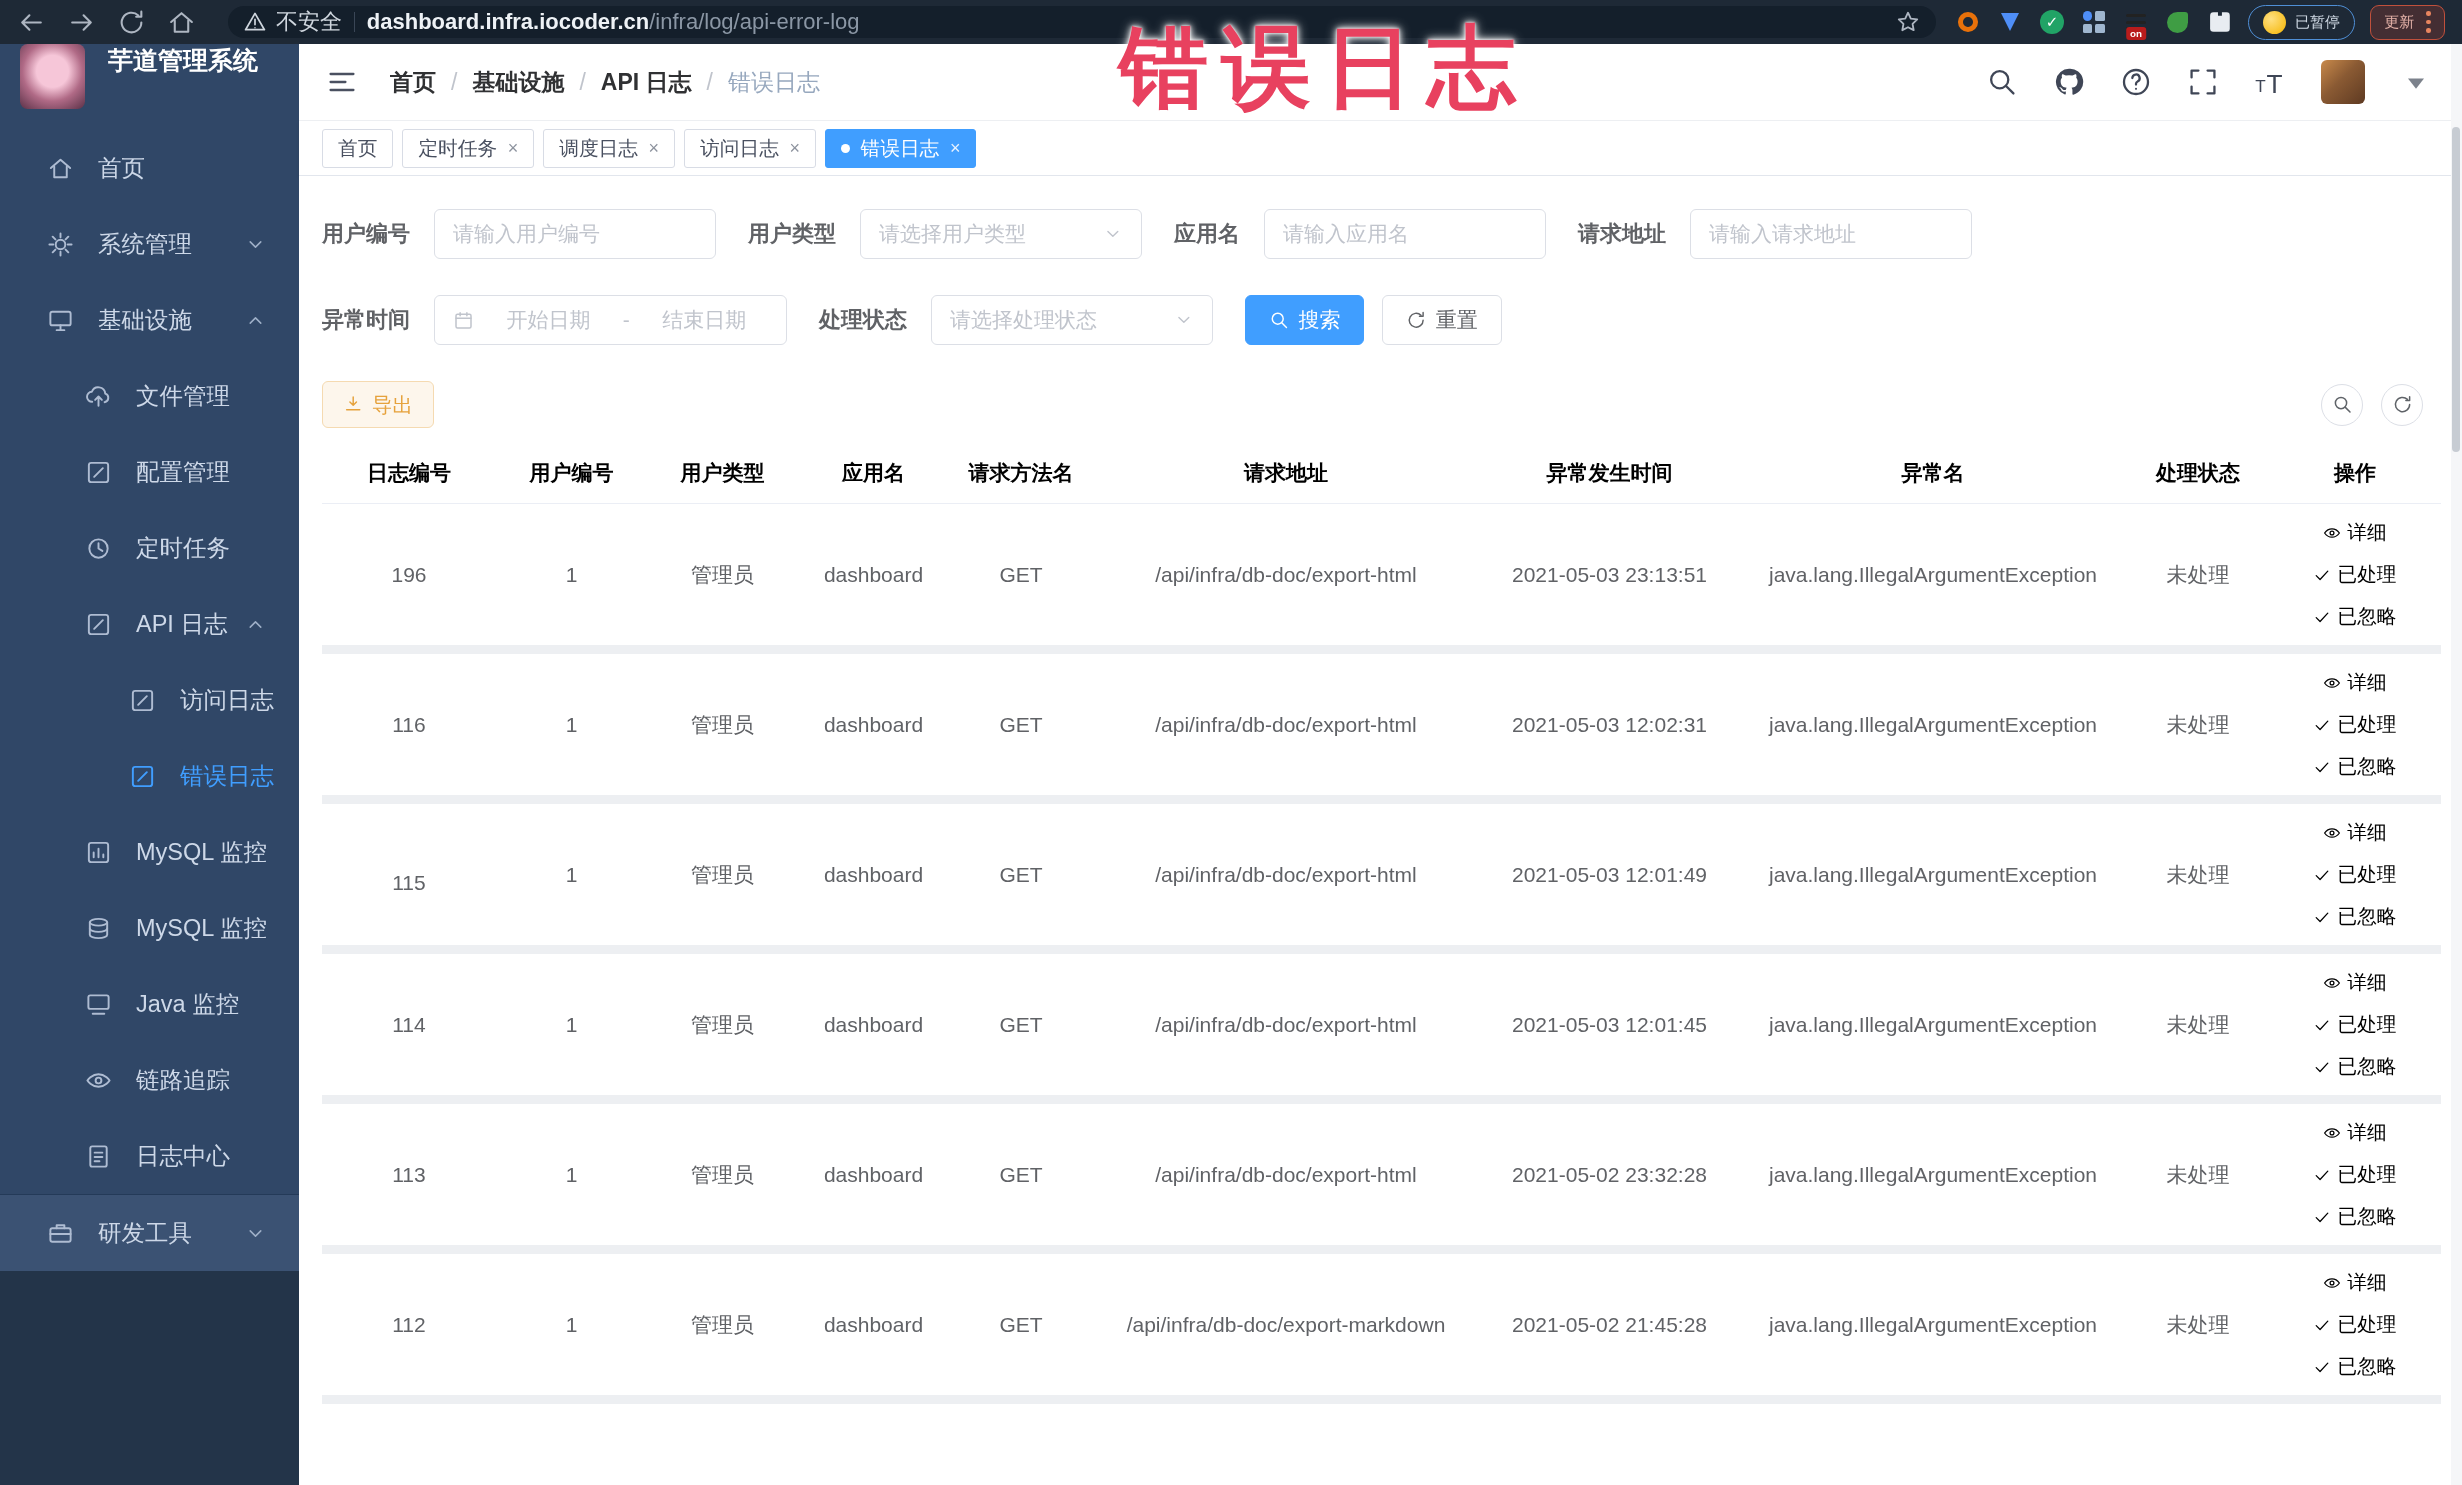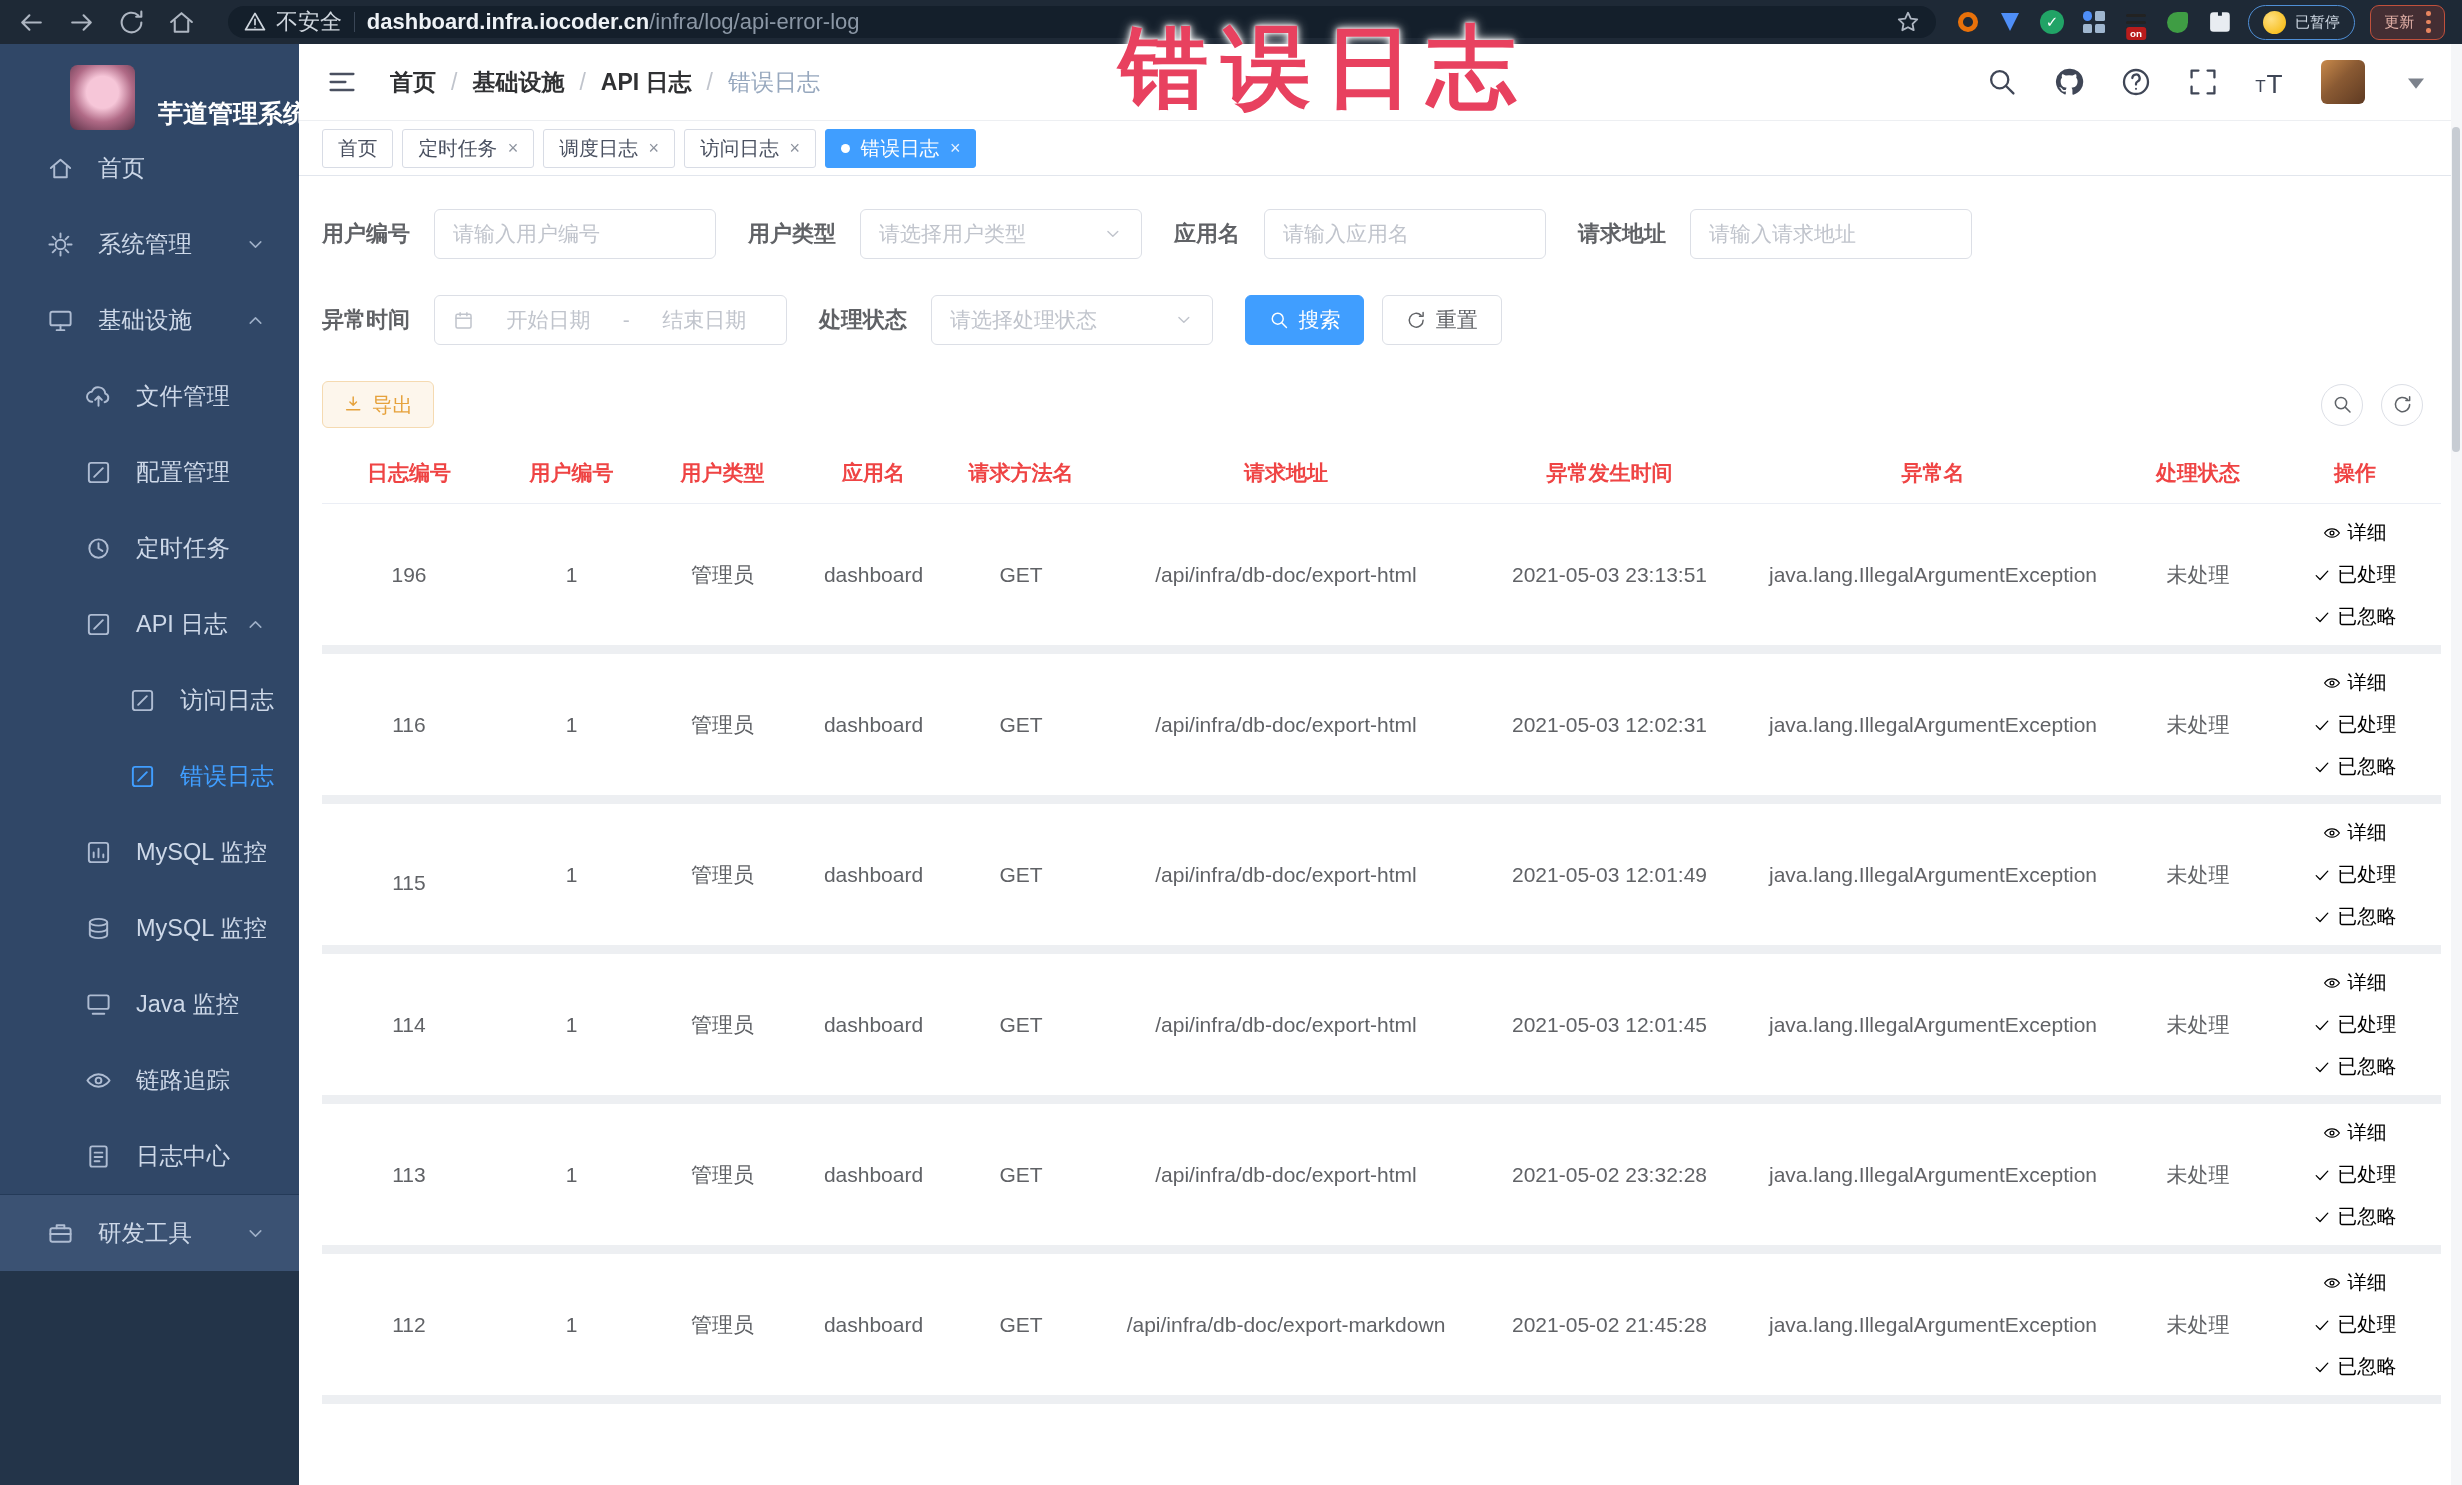--- a/index.html
+++ b/index.html
@@ -33,21 +33,21 @@
   .pill { display:flex; align-items:center; gap:9px; height:35px; padding:0 13.6px; border-radius:18px; font-size:15px; flex:0 0 auto; }
   .pill.paused { border:1.5px solid #4f8fd6; color:#cfd8e3; }
   .face { width:23px; height:23px; border-radius:50%; background:radial-gradient(circle at 35% 35%, #ffe082, #f4b400); }
   .pill.update { border:1.5px solid #c0503c; background:rgba(170,60,42,.28); color:#e3b1a8; border-radius:9px; gap:12px; }
   .vdots { display:flex; flex-direction:column; gap:3.8px; }
   .vdots i { width:4.5px; height:4.5px; border-radius:50%; background:#e8855f; }
 
   
   .app { display:flex; height:1442px; }
   .sidebar { width:299px; background:#304767; color:#c9d4e4; display:flex; flex-direction:column; flex:0 0 auto; }
-  .logo-row { height:86px; display:flex; align-items:flex-end; padding-left:54px; gap:23px;margin-left:16px; }
+  .logo-row { height:86px; display:flex; align-items:flex-start; padding-left:20px; gap:23px; }
   .logo-img { width:65px; height:65px; border-radius:7.6px; background:radial-gradient(circle at 50% 42%, #f6c6d8 0 32%, #b06a86 60%, #5a3147 100%); flex:0 0 auto; }
   .logo-title { font-size:25px; font-weight:700; color:#ffffff; white-space:nowrap; }
   #menu { flex:0 0 auto; }
   .menu-item { height:76px; display:flex; align-items:center; font-size:23.5px; color:#cdd8e8; position:relative; cursor:pointer; }
   .menu-item .icon { width:27px; height:27px; margin-right:24px; color:#aebcd2; flex:0 0 auto; }
   .menu-item.lvl1 { padding-left:47px; }
   .menu-item.lvl2 { padding-left:85px; }
   .menu-item.lvl3 { padding-left:129px; }
   .menu-item .mi-arrow { position:absolute; right:33px; width:21px; height:21px; margin:0; color:#9fb0c8; }
   .menu-item.active { color:#409eff; }
@@ -95,21 +95,21 @@
   .btn-plain { background:#fff; border-color:#dcdfe6; color:#606266; }
   .btn-warning { background:#fdf6ec; border-color:#f5dab1; color:#e6a23c; height:47px; font-size:20.4px; padding:0 19.7px; }
 
   .list-toolbar { display:flex; align-items:center; justify-content:space-between; margin-bottom:15px; }
   .circle-btns { display:flex; gap:18px; margin-right:18px; }
   .circle-btn { width:42px; height:42px; border-radius:50%; border:0.8px solid #dcdfe6; background:#fff; color:#5f6368; display:flex; align-items:center; justify-content:center; cursor:pointer; }
   .circle-btn .icon { width:21px; height:21px; }
 
   .table { width:2119px; }
   .t-head { display:flex; height:61px; align-items:center; border-bottom:0.8px solid #ebeef5; }
-  .t-head .cell { font-size:21px; font-weight:700; color:#ef4444; }
+  .t-head .cell { font-size:21px; font-weight:700; color:#000000; }
   .t-row { display:flex; align-items:center; height:150px; border-bottom:9px solid #edeff2; background:#fff; }
   .cell { text-align:center; font-size:21px; color:#606266; overflow:hidden; white-space:nowrap; flex:0 0 auto; }
   .actions { display:flex; flex-direction:column; align-items:center; gap:15px; }
   .action-link { color:#000000; font-size:19.7px; display:flex; align-items:center; gap:6px; cursor:pointer; white-space:nowrap; }
   .action-link .icon { width:18px; height:18px; }
   .t-row.partial { height:29px; border-bottom:none; }
 
   .page-scrollbar { position:absolute; right:0; top:0; width:11.4px; height:100%; background:#f5f6f8; }
   .page-thumb { position:absolute; top:83px; left:1.5px; width:8.3px; height:325px; border-radius:4.5px; background:#c7ccd3; }
 

